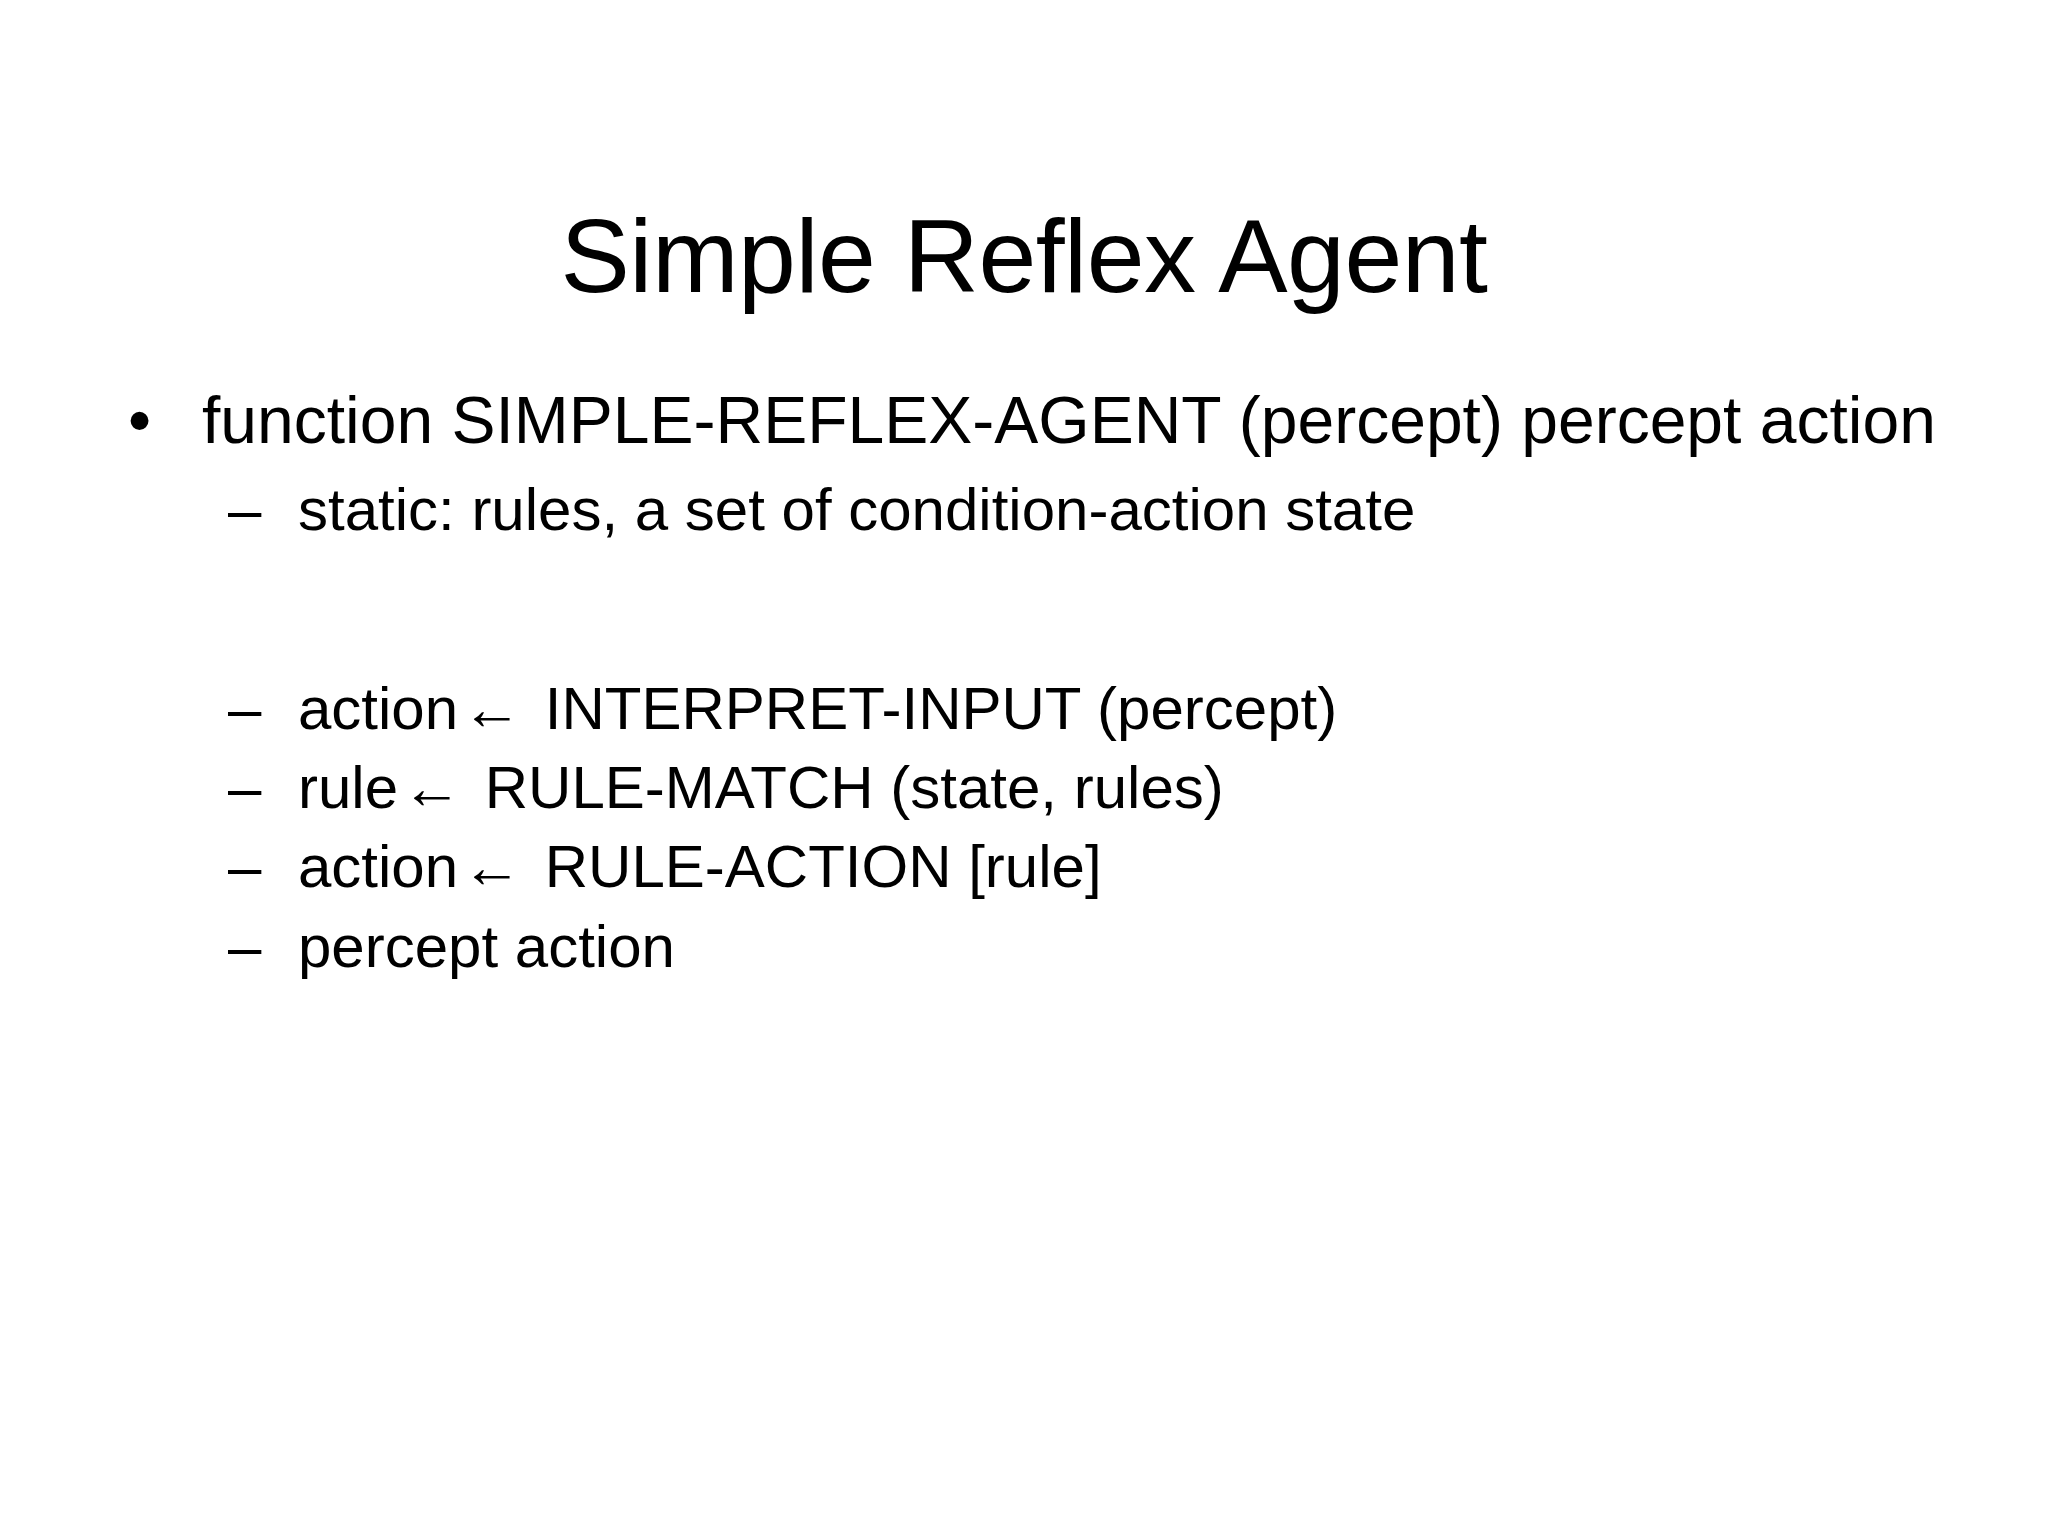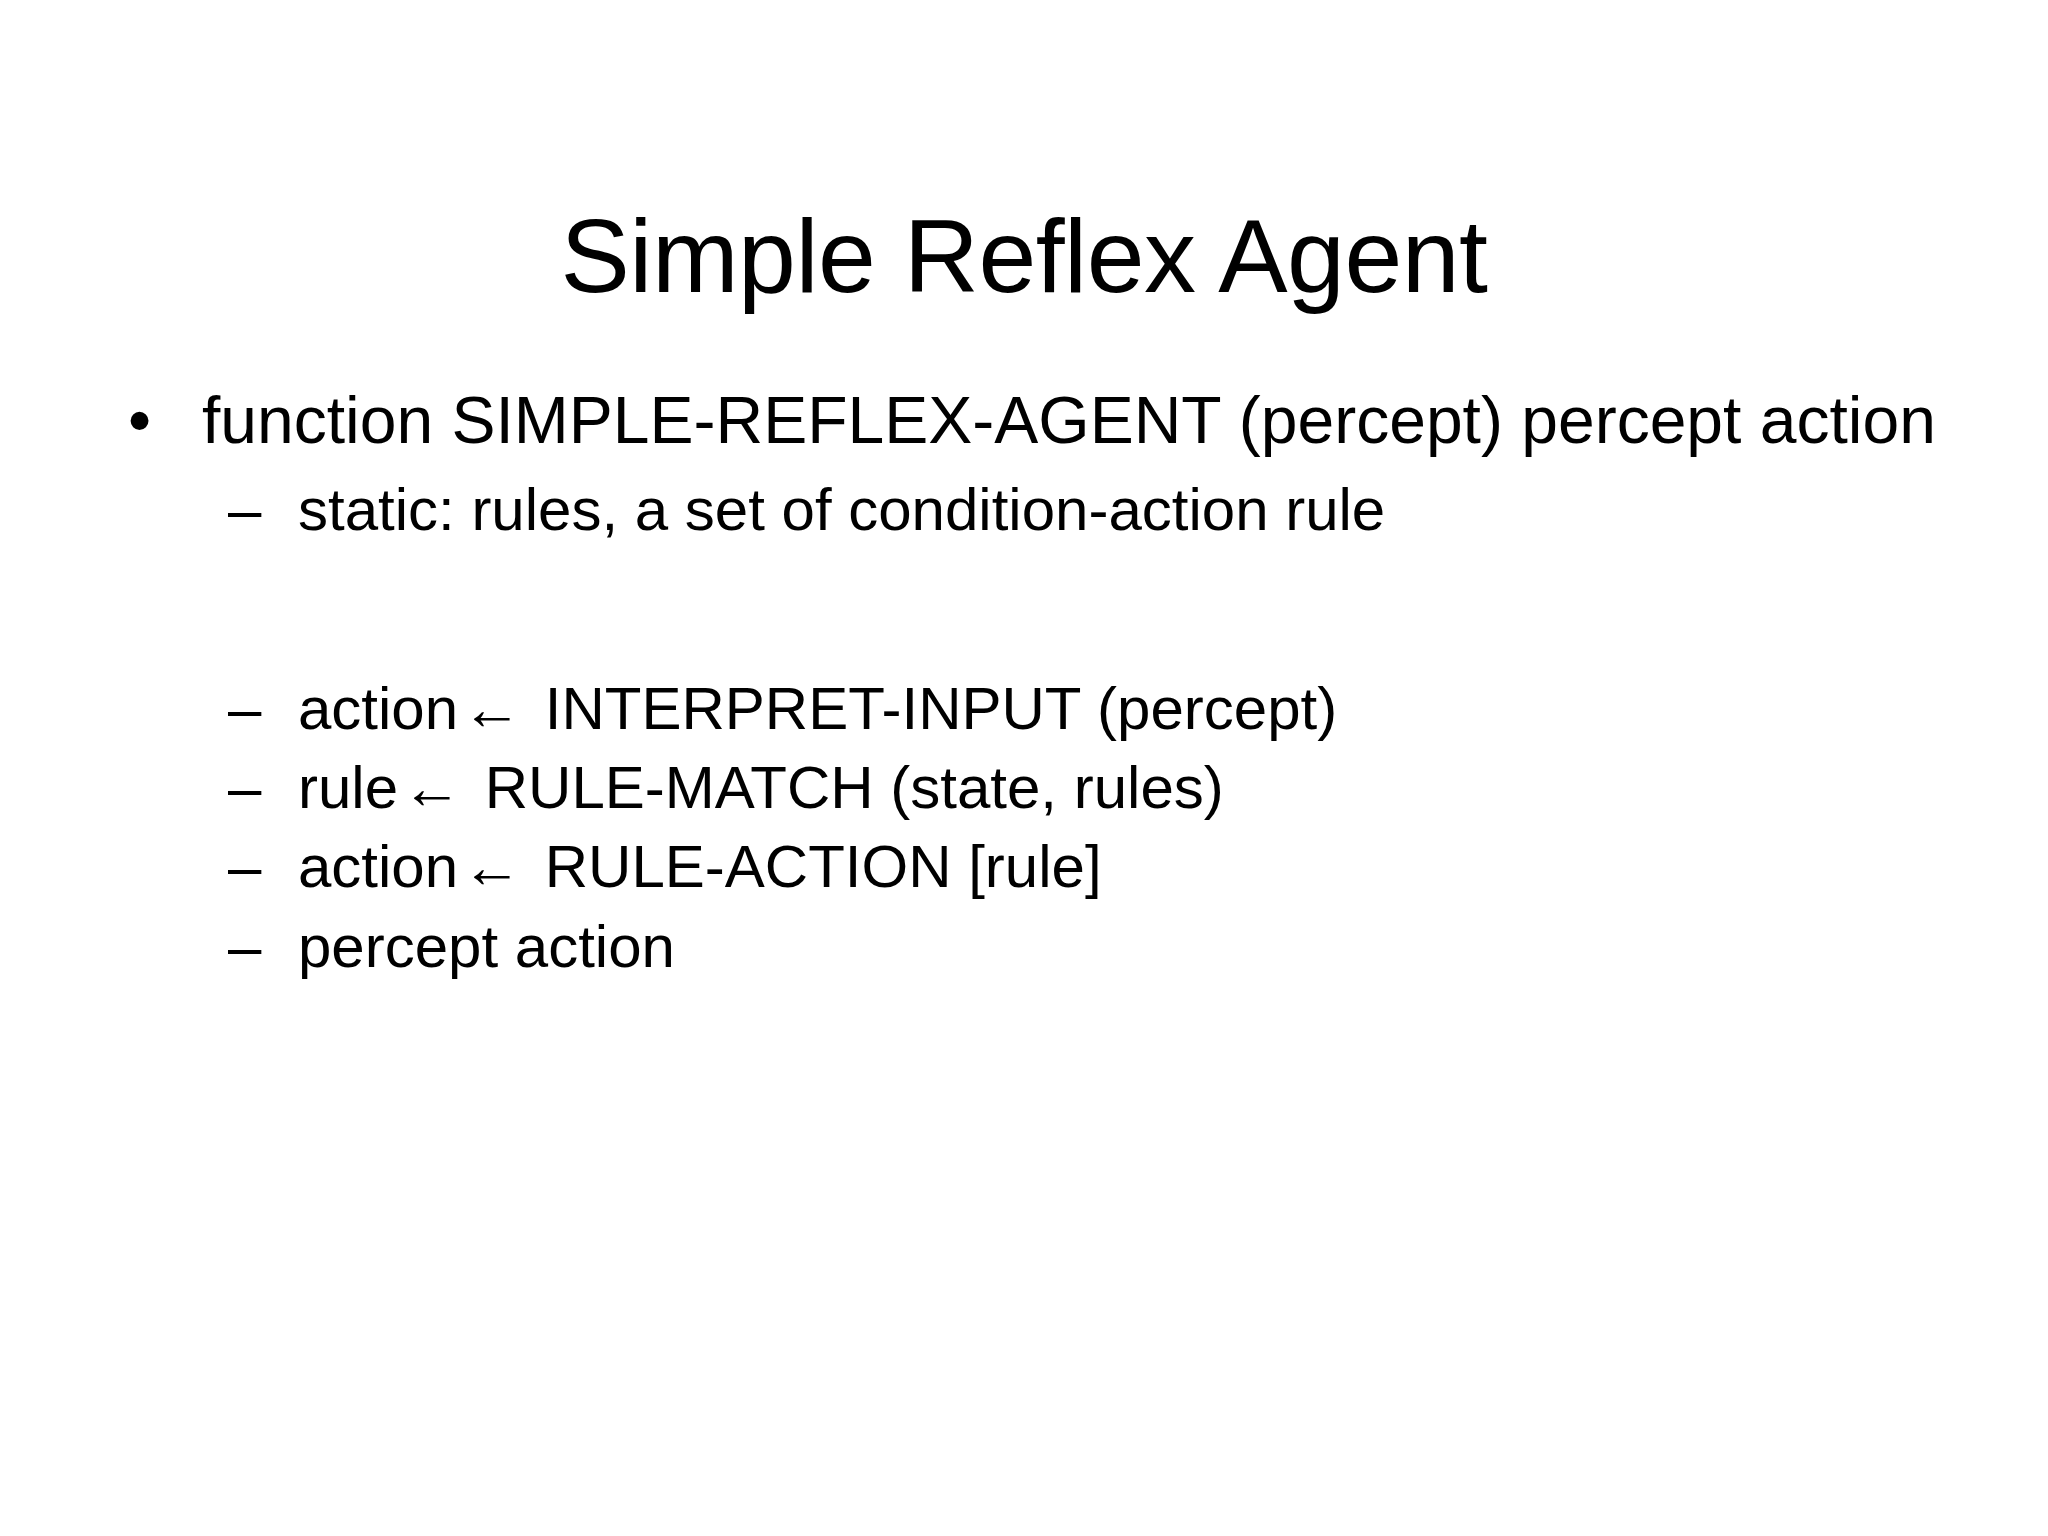--- a/index.html
+++ b/index.html
@@ -106,21 +106,21 @@
   <div class="body-block">
 
     <div class="lvl1">
       <span class="marker">•</span>
       <span class="b">function</span><span> SIMPLE-REFLEX-AGENT (</span><span class="i">percept</span><span>)</span>
       <span class="b">percept</span><span> action</span>
     </div>
 
     <div class="lvl2">
       <span class="marker">–</span>
-      <span class="b">static</span><span>: </span><span class="i">rules</span><span>, a set of condition-action rule</span>
+      <span class="b">static</span><span>: </span><span class="i">rules</span><span>, a set of condition-action state</span>
     </div>
 
     <div class="spacer-line"></div>
 
     <div class="lvl2">
       <span class="marker">–</span>
       <span class="i">action</span><span class="arrow">←</span><span> INTERPRET-INPUT (</span><span class="i">percept</span><span>)</span>
     </div>
 
     <div class="lvl2">

